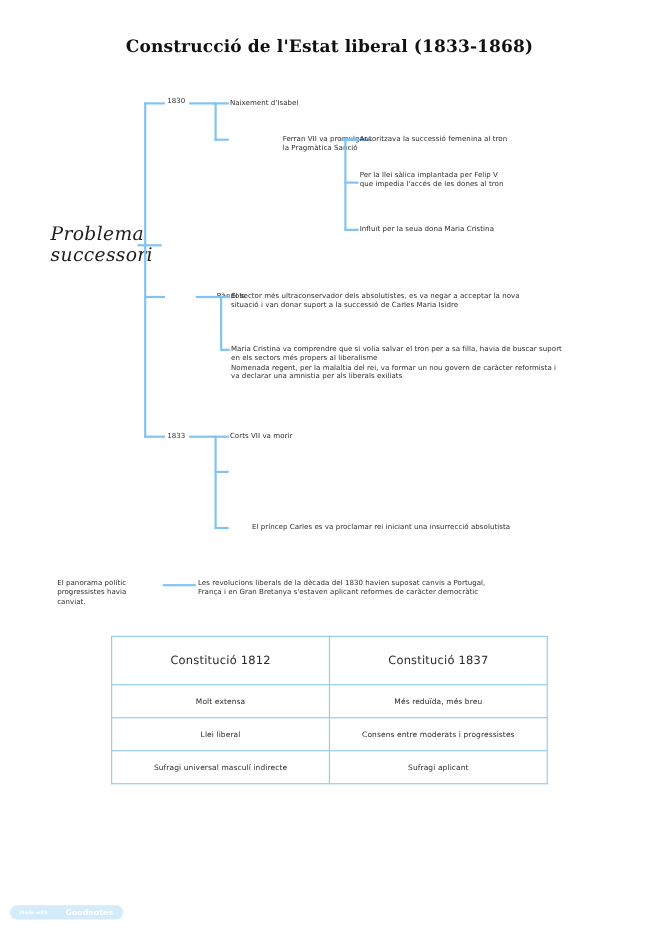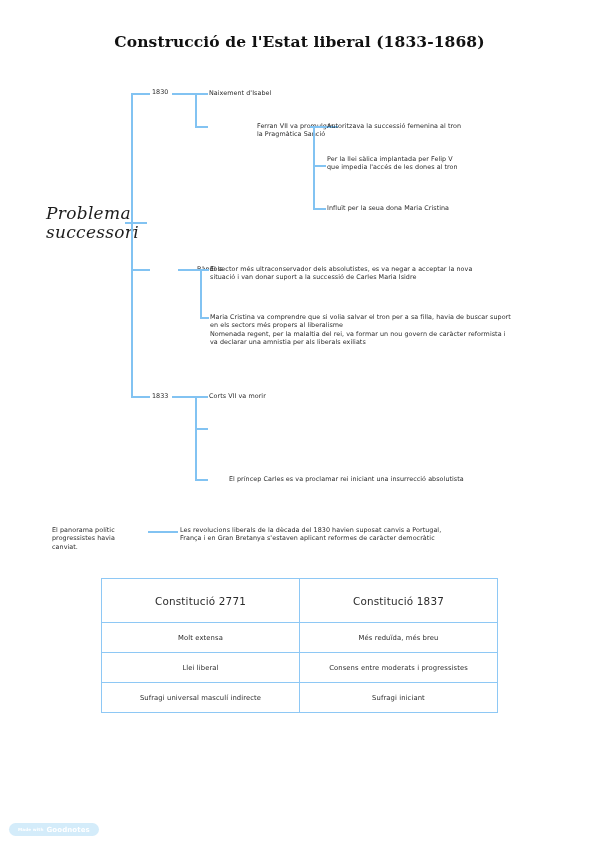--- a/index.html
+++ b/index.html
@@ -91,21 +91,21 @@
   
   #badge {
     position:absolute;
     left:9px; top:823px;
     height:13px;
     padding:0 9px;
     border-radius:7px;
     background:#d4ecfa;
     display:flex;
     align-items:center;
-    gap:3px;
+    gap:16px;
   }
   #badge .made {
     font-size:4.2px;
     color:#ffffff;
     font-weight:bold;
     letter-spacing:0.1px;
   }
   #badge .brand {
     font-size:7px;
     color:#ffffff;
@@ -186,36 +186,36 @@
 
   <div class="ln h" style="left:148px; top:531px; width:30px;"></div>
 
   <div class="hw" style="left:180px; top:526px; width:340px;">Les revolucions liberals de la dècada del 1830 havien suposat canvis a Portugal,
 França i en Gran Bretanya s'estaven aplicant reformes de caràcter democràtic</div>
 
   <div id="table-wrap">
     <table>
       <thead>
         <tr>
-          <th>Constitució 2771</th>
+          <th>Constitució 1812</th>
           <th>Constitució 1837</th>
         </tr>
       </thead>
       <tbody>
         <tr>
           <td>Molt extensa</td>
           <td>Més reduïda, més breu</td>
         </tr>
         <tr>
           <td>Llei liberal</td>
           <td>Consens entre moderats i progressistes</td>
         </tr>
         <tr>
           <td>Sufragi universal masculí indirecte</td>
-          <td>Sufragi iniciant</td>
+          <td>Sufragi aplicant</td>
         </tr>
       </tbody>
     </table>
   </div>
 
   <div id="badge">
     <span class="made">Made with</span>
     <span class="brand">Goodnotes</span>
   </div>
 

